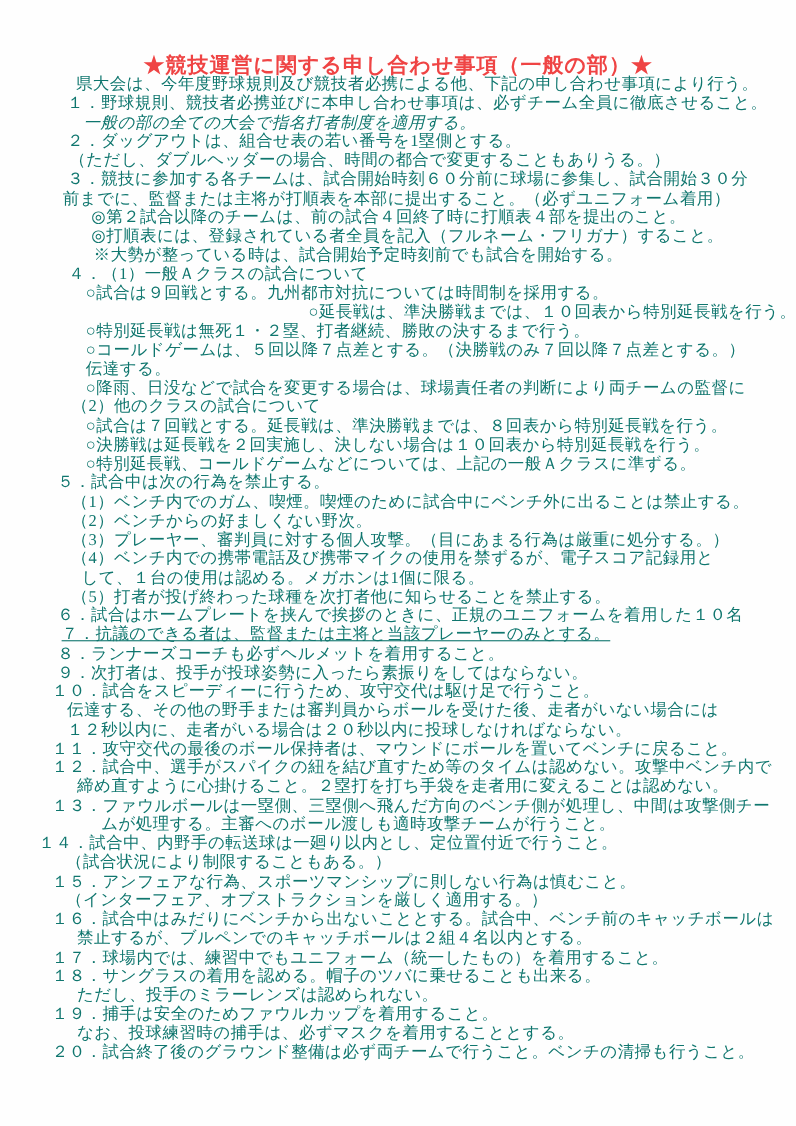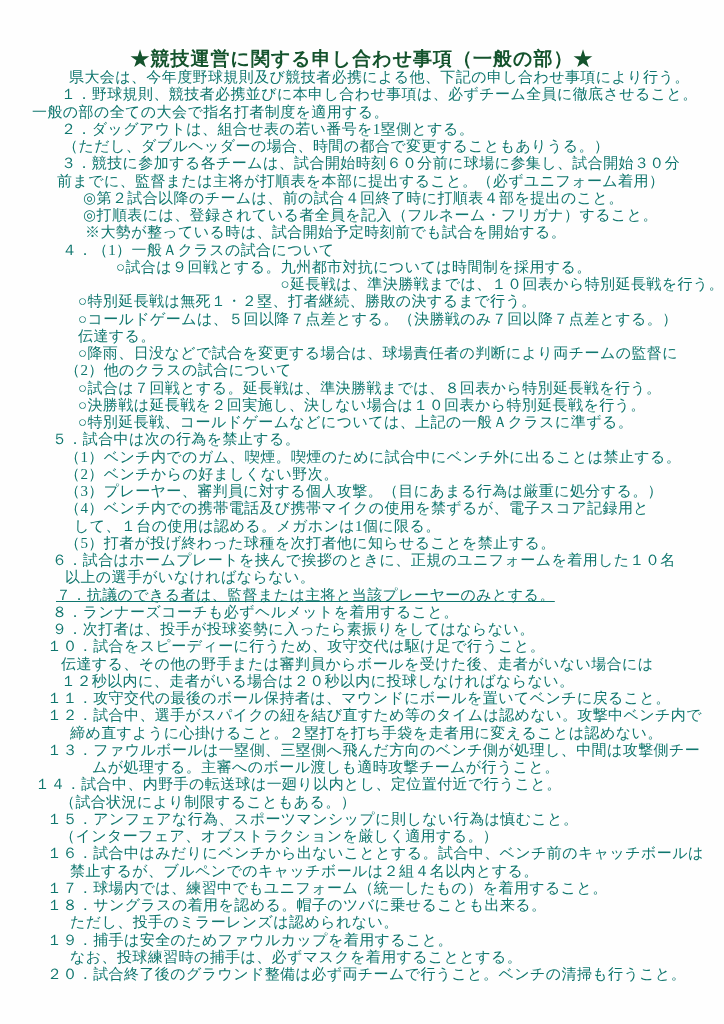--- a/index.html
+++ b/index.html
@@ -20,21 +20,21 @@
   .doc-title {
     position: absolute;
     top: 46px;
     left: 0;
     width: 100%;
     text-align: center;
     font-size: 19px;
     font-weight: bold;
     letter-spacing: 1px;
     white-space: nowrap;
-    color: #14532d;
+    color: #ef4444;
   }
   .doc-lines {
     position: absolute;
     top: 69px;
     left: 0;
     width: 724px;
   }
   .doc-line {
     height: 17.26px;
     line-height: 17.26px;
@@ -45,48 +45,47 @@
   }
 </style>
 </head>
 <body>
 
 <div class="page">
   <div class="doc-title">★競技運営に関する申し合わせ事項（一般の部）★</div>
   <div class="doc-lines">
       <div class="doc-line" style="padding-left: 69px;">県大会は、今年度野球規則及び競技者必携による他、下記の申し合わせ事項により行う。</div>
       <div class="doc-line" style="padding-left: 61px;">１．野球規則、競技者必携並びに本申し合わせ事項は、必ずチーム全員に徹底させること。</div>
-      <div class="doc-line" style="padding-left: 32px;">一般の部の全ての大会で指名打者制度を適用する。</div>
+      <div class="doc-line" style="padding-left: 76px; font-style: italic;">一般の部の全ての大会で指名打者制度を適用する。</div>
       <div class="doc-line" style="padding-left: 61px;">２．ダッグアウトは、組合せ表の若い番号を1塁側とする。</div>
       <div class="doc-line" style="padding-left: 63px;">（ただし、ダブルヘッダーの場合、時間の都合で変更することもありうる。）</div>
       <div class="doc-line" style="padding-left: 61px;">３．競技に参加する各チームは、試合開始時刻６０分前に球場に参集し、試合開始３０分</div>
       <div class="doc-line" style="padding-left: 57px;">前までに、監督または主将が打順表を本部に提出すること。（必ずユニフォーム着用）</div>
       <div class="doc-line" style="padding-left: 83px;">◎第２試合以降のチームは、前の試合４回終了時に打順表４部を提出のこと。</div>
       <div class="doc-line" style="padding-left: 83px;">◎打順表には、登録されている者全員を記入（フルネーム・フリガナ）すること。</div>
       <div class="doc-line" style="padding-left: 85px;">※大勢が整っている時は、試合開始予定時刻前でも試合を開始する。</div>
       <div class="doc-line" style="padding-left: 62px;">４．（1）一般Ａクラスの試合について</div>
-      <div class="doc-line" style="padding-left: 78px; margin-left: 38px;">○試合は９回戦とする。九州都市対抗については時間制を採用する。</div>
+      <div class="doc-line" style="padding-left: 78px;">○試合は９回戦とする。九州都市対抗については時間制を採用する。</div>
       <div class="doc-line" style="padding-left: 78px; text-align: right;">○延長戦は、準決勝戦までは、１０回表から特別延長戦を行う。</div>
       <div class="doc-line" style="padding-left: 78px;">○特別延長戦は無死１・２塁、打者継続、勝敗の決するまで行う。</div>
       <div class="doc-line" style="padding-left: 78px;">○コールドゲームは、５回以降７点差とする。（決勝戦のみ７回以降７点差とする。）</div>
       <div class="doc-line" style="padding-left: 78px;">伝達する。</div>
       <div class="doc-line" style="padding-left: 78px;">○降雨、日没などで試合を変更する場合は、球場責任者の判断により両チームの監督に</div>
       <div class="doc-line" style="padding-left: 65px;">（2）他のクラスの試合について</div>
       <div class="doc-line" style="padding-left: 78px;">○試合は７回戦とする。延長戦は、準決勝戦までは、８回表から特別延長戦を行う。</div>
       <div class="doc-line" style="padding-left: 78px;">○決勝戦は延長戦を２回実施し、決しない場合は１０回表から特別延長戦を行う。</div>
       <div class="doc-line" style="padding-left: 78px;">○特別延長戦、コールドゲームなどについては、上記の一般Ａクラスに準ずる。</div>
       <div class="doc-line" style="padding-left: 52px;">５．試合中は次の行為を禁止する。</div>
       <div class="doc-line" style="padding-left: 65px;">（1）ベンチ内でのガム、喫煙。喫煙のために試合中にベンチ外に出ることは禁止する。</div>
       <div class="doc-line" style="padding-left: 65px;">（2）ベンチからの好ましくない野次。</div>
       <div class="doc-line" style="padding-left: 65px;">（3）プレーヤー、審判員に対する個人攻撃。（目にあまる行為は厳重に処分する。）</div>
       <div class="doc-line" style="padding-left: 65px;">（4）ベンチ内での携帯電話及び携帯マイクの使用を禁ずるが、電子スコア記録用と</div>
       <div class="doc-line" style="padding-left: 74px;">して、１台の使用は認める。メガホンは1個に限る。</div>
       <div class="doc-line" style="padding-left: 65px;">（5）打者が投げ終わった球種を次打者他に知らせることを禁止する。</div>
       <div class="doc-line" style="padding-left: 52px;">６．試合はホームプレートを挟んで挨拶のときに、正規のユニフォームを着用した１０名</div>
-      <div class="doc-line" style="padding-left: 65px;">以上の選手がいなければならない。</div>
       <div class="doc-line" style="padding-left: 56px; text-decoration: underline;">７．抗議のできる者は、監督または主将と当該プレーヤーのみとする。</div>
       <div class="doc-line" style="padding-left: 52px;">８．ランナーズコーチも必ずヘルメットを着用すること。</div>
       <div class="doc-line" style="padding-left: 52px;">９．次打者は、投手が投球姿勢に入ったら素振りをしてはならない。</div>
       <div class="doc-line" style="padding-left: 47px;">１０．試合をスピーディーに行うため、攻守交代は駆け足で行うこと。</div>
       <div class="doc-line" style="padding-left: 61px;">伝達する、その他の野手または審判員からボールを受けた後、走者がいない場合には</div>
       <div class="doc-line" style="padding-left: 61px;">１２秒以内に、走者がいる場合は２０秒以内に投球しなければならない。</div>
       <div class="doc-line" style="padding-left: 47px;">１１．攻守交代の最後のボール保持者は、マウンドにボールを置いてベンチに戻ること。</div>
       <div class="doc-line" style="padding-left: 47px;">１２．試合中、選手がスパイクの紐を結び直すため等のタイムは認めない。攻撃中ベンチ内で</div>
       <div class="doc-line" style="padding-left: 70px;">締め直すように心掛けること。２塁打を打ち手袋を走者用に変えることは認めない。</div>
       <div class="doc-line" style="padding-left: 47px;">１３．ファウルボールは一塁側、三塁側へ飛んだ方向のベンチ側が処理し、中間は攻撃側チー</div>

